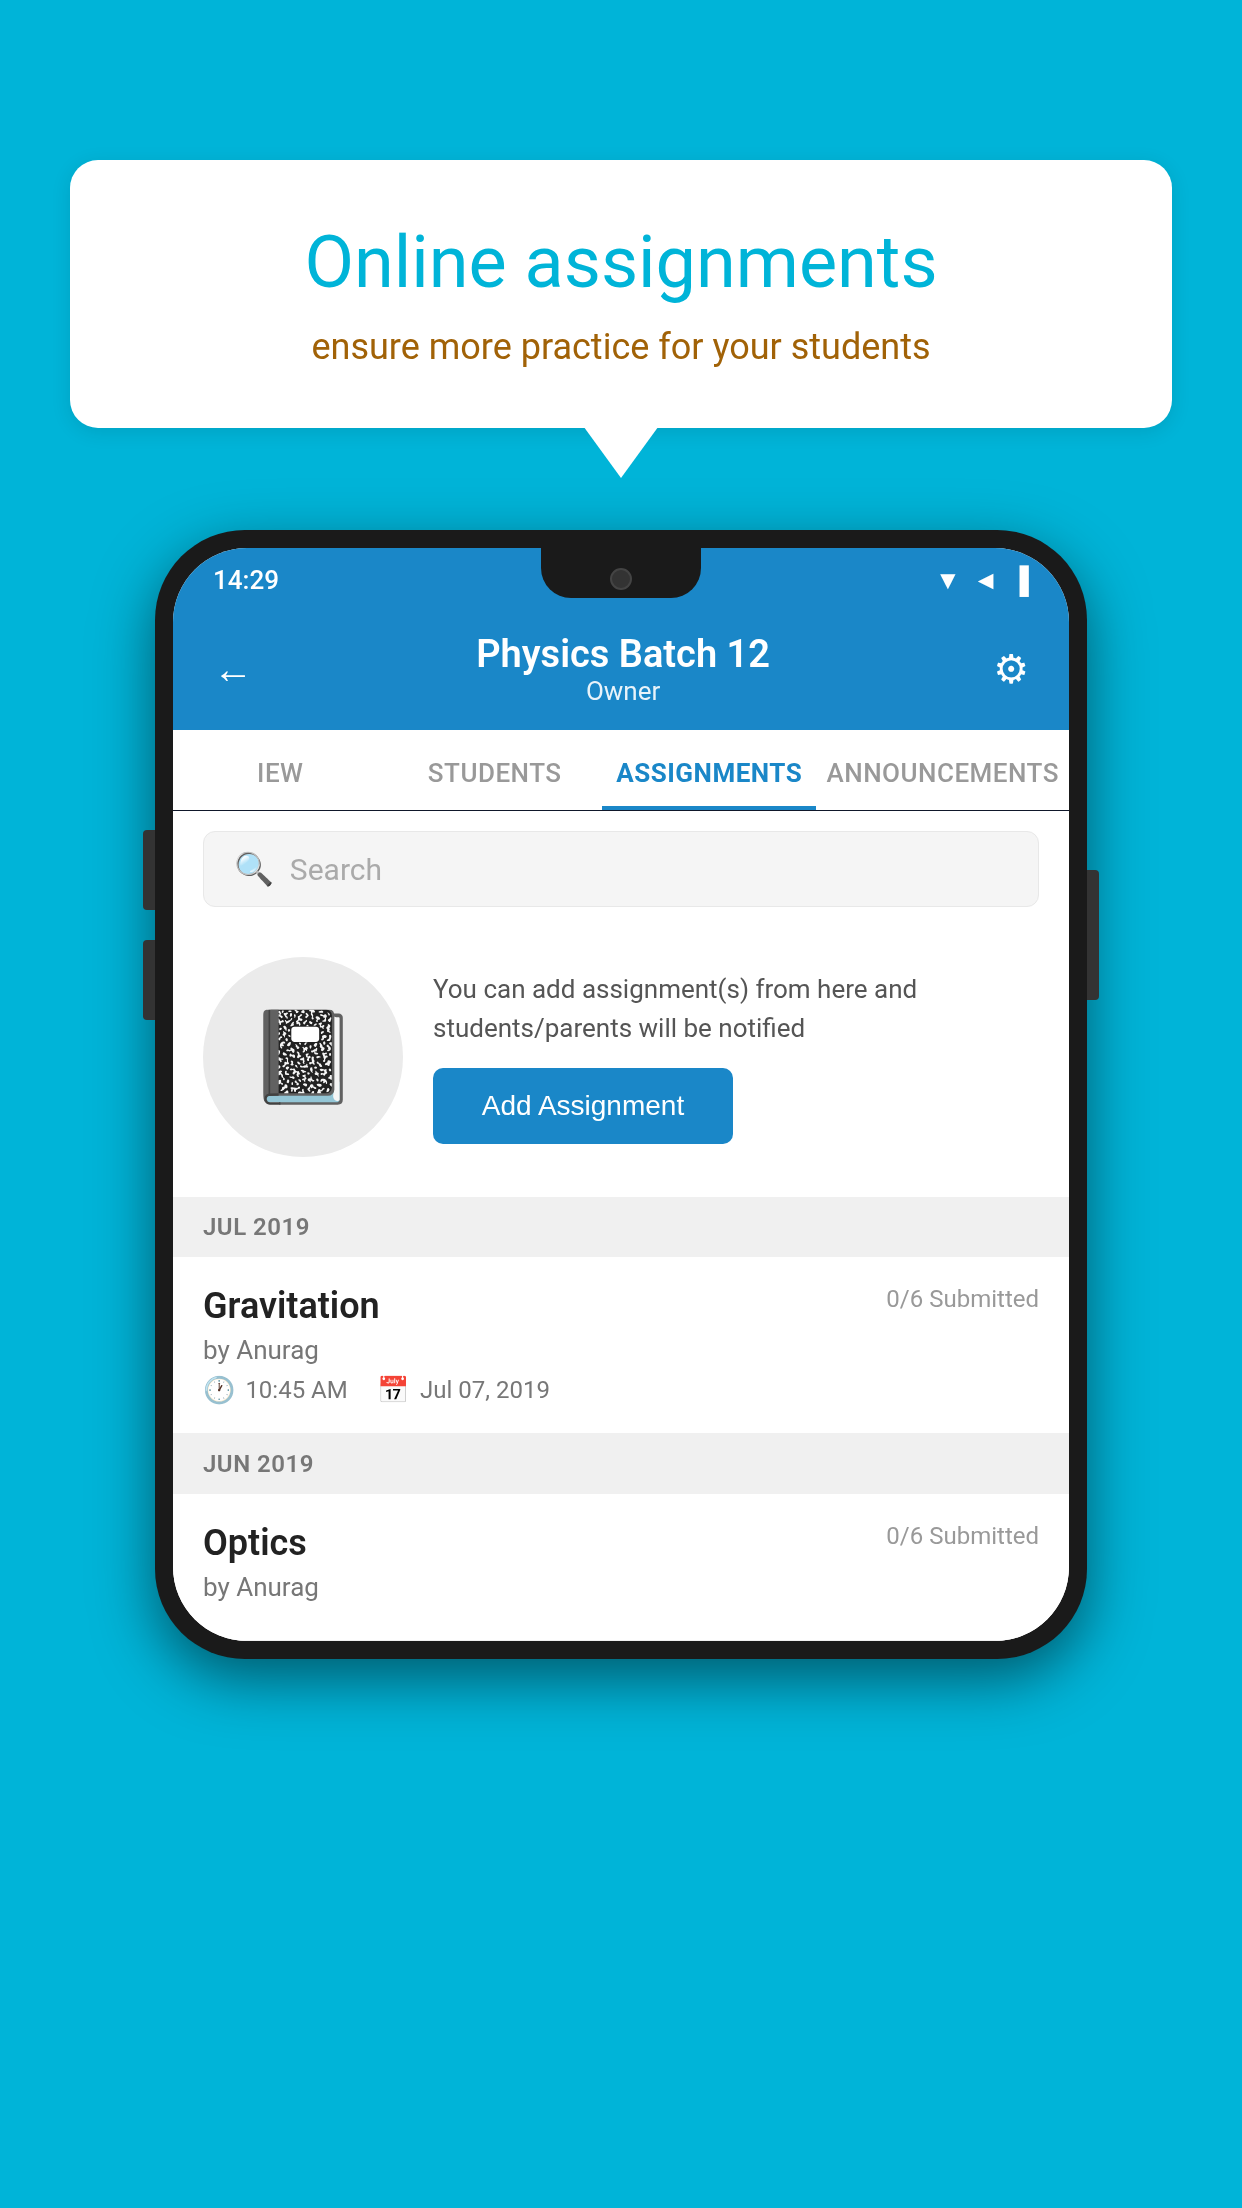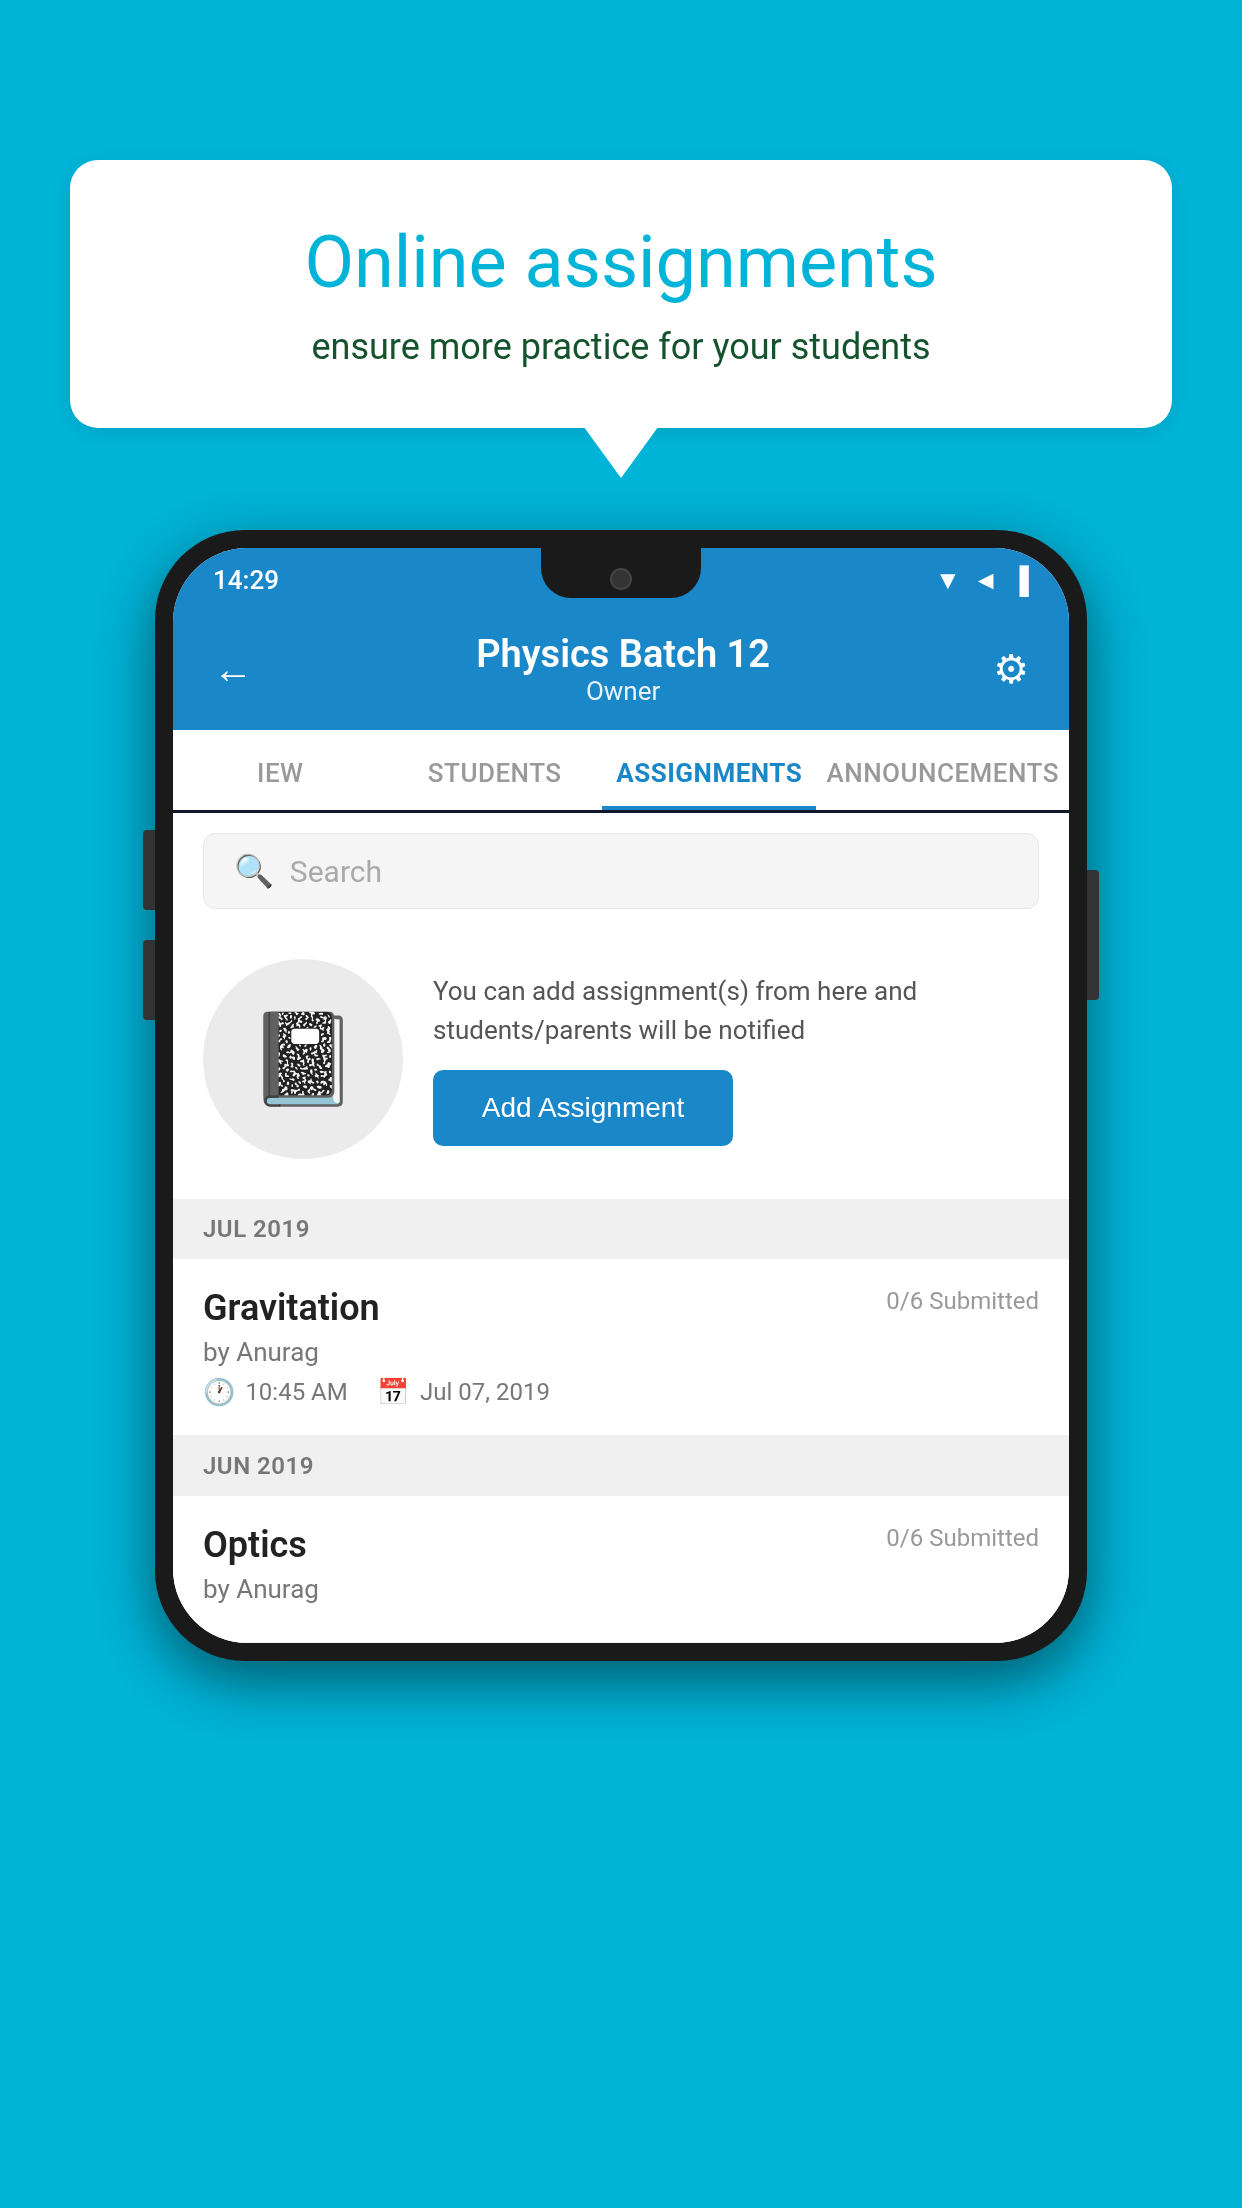--- a/index.html
+++ b/index.html
@@ -46,21 +46,21 @@
       font-size: 72px;
       color: #00b4d8;
       font-weight: 400;
       text-align: center;
       line-height: 1.2;
       margin-bottom: 20px;
     }
 
     .bubble-subtitle {
       font-size: 36px;
-      color: #14532d;
+      color: #a16207;
       text-align: center;
       font-weight: 400;
     }
 
     
     .phone-wrapper {
       position: absolute;
       top: 530px;
       left: 50%;
       transform: translateX(-50%);
@@ -166,21 +166,21 @@
 
     .settings-icon {
       color: white;
       font-size: 40px;
     }
 
     
     .tabs-bar {
       display: flex;
       background: white;
-      border-bottom: 3px solid #0f172a;
+      border-bottom: 1px solid #0f172a;
       overflow: hidden;
     }
 
     .tab-item {
       flex: 1;
       text-align: center;
       padding: 28px 10px 22px;
       font-size: 26px;
       color: #999;
       font-weight: 500;

